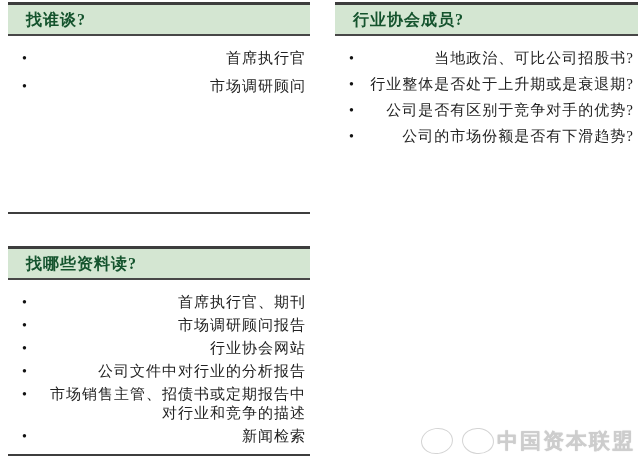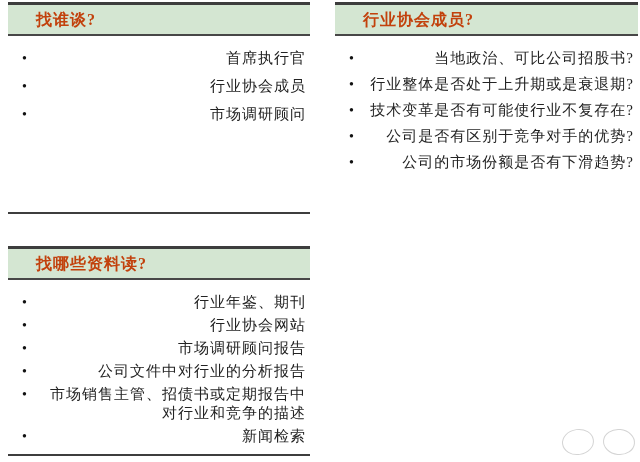--- a/index.html
+++ b/index.html
@@ -8,23 +8,23 @@
     font-family:"Liberation Serif","DejaVu Serif",serif;color:#1f1f1f;
   }
   .col{position:absolute;top:2px;}
   .col-left{left:8px;width:302px;}
   .col-right{left:335px;width:303px;}
   .tbl{border-top:3px solid #3d3d3d;box-sizing:border-box;}
   .tbl-closed{border-bottom:2px solid #3d3d3d;}
   .tbl-l1{height:212px;}
   .tbl-l2{margin-top:32px;height:210px;}
   .tbl-header{
-    background:#d4e6d2;height:29px;line-height:29px;padding:0 28px;
+    background:#d4e6d2;height:29px;line-height:29px;padding:0 18px;
     border-bottom:2px solid #474747;font-weight:bold;font-size:16px;
-    letter-spacing:1px;color:#c2410c;
+    letter-spacing:1px;color:#14532d;
   }
   ul.blist{list-style:none;margin:0;padding:13px 4px 0 12px;text-align:right;}
   ul.blist li{
     position:relative;padding-left:18px;font-size:15px;line-height:19px;color:#232323;
     letter-spacing:1px;
   }
   ul.blist li::before{
     content:"\2022";position:absolute;left:2px;top:0;font-size:14px;color:#111;
   }
   ul.list-l1 li{margin-bottom:9px;}
@@ -50,56 +50,55 @@
 <div class="page">
 
   <div class="col col-left">
 
     <section class="tbl tbl-l1 tbl-closed">
       <header class="tbl-header">
         <span>找谁谈?</span>
       </header>
       <ul class="blist list-l1">
           <li>首席执行官</li>
-          <li>行业协会成员</li>
           <li>市场调研顾问</li>
         </ul>
     </section>
 
     <section class="tbl tbl-l2 tbl-closed">
       <header class="tbl-header">
         <span>找哪些资料读?</span>
       </header>
       <ul class="blist list-l2">
-          <li>行业年鉴、期刊</li>
+          <li>首席执行官、期刊</li>
+          <li>市场调研顾问报告</li>
           <li>行业协会网站</li>
-          <li>市场调研顾问报告</li>
           <li>公司文件中对行业的分析报告</li>
           <li>市场销售主管、招债书或定期报告中对行业和竞争的描述</li>
           <li>新闻检索</li>
         </ul>
     </section>
 
   </div>
 
   <div class="col col-right">
 
     <section class="tbl tbl-r">
       <header class="tbl-header">
         <span>行业协会成员?</span>
       </header>
       <ul class="blist list-r">
           <li>当地政治、可比公司招股书?</li>
           <li>行业整体是否处于上升期或是衰退期?</li>
-          <li>技术变革是否有可能使行业不复存在?</li>
           <li>公司是否有区别于竞争对手的优势?</li>
           <li>公司的市场份额是否有下滑趋势?</li>
         </ul>
     </section>
 
   </div>
 
   <div class="watermark">
     <span class="wm-circle c1"></span>
     <span class="wm-circle c2"></span>
+    <span class="wm-text">中国资本联盟</span>
   </div>
 
 </div>
 
 </body></html>

